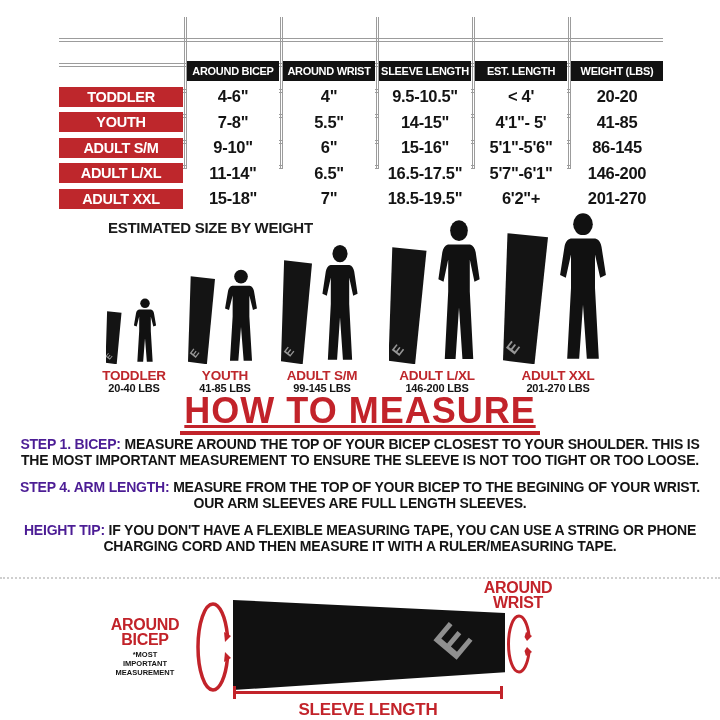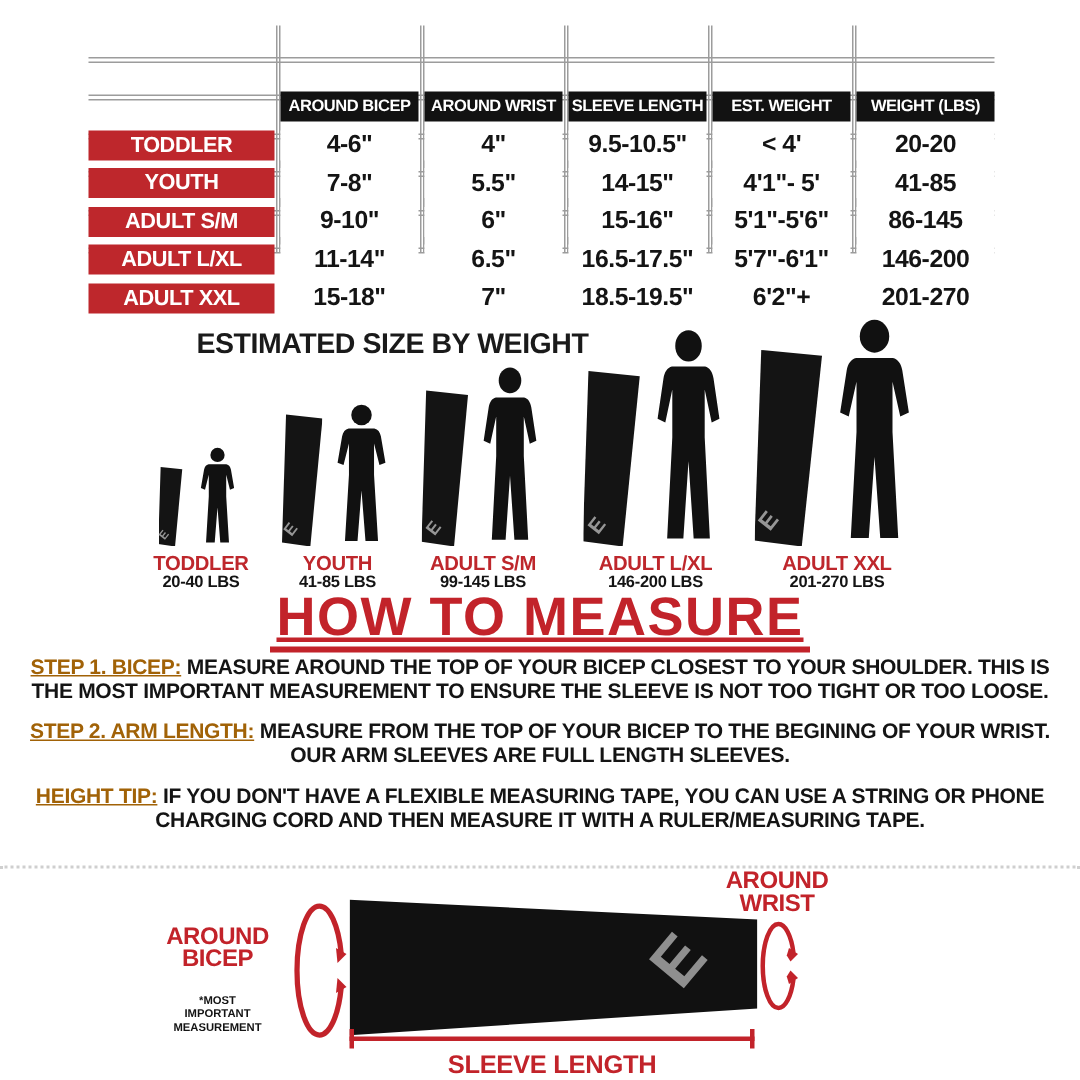--- a/index.html
+++ b/index.html
@@ -22,50 +22,50 @@
   .cell.val{background:#fff;color:#141414;font-size:16.5px;}
   .hline{position:absolute;left:0;width:604px;height:4px;
     border-top:1.3px solid #9c9c9c;border-bottom:1.3px solid #9c9c9c;}
   .vline{position:absolute;top:0;height:151px;width:3px;
     border-left:1.2px solid #9c9c9c;border-right:1.2px solid #9c9c9c;}
   
   .note-box{position:absolute;left:96px;top:175px;width:528px;height:31px;
     border:3px solid #be272c;display:flex;align-items:center;justify-content:center;
     font-size:15px;letter-spacing:-0.2px;color:#1a1a1a;}
   
-  .est-heading{position:absolute;left:131px;top:219px;font-size:19px;letter-spacing:-0.3px;}
+  .est-heading{position:absolute;left:108px;top:219px;font-size:15px;letter-spacing:-0.3px;}
   .sz-group{position:absolute;top:205px;height:190px;display:flex;flex-direction:column;
     align-items:center;justify-content:flex-end;}
   .figs{display:flex;align-items:flex-end;gap:5px;margin-bottom:5px;}
   .sleeve-v{position:relative;background:#141414;
     clip-path:polygon(10% 0%,100% 3%,70% 100%,0% 97%);}
   .sleeve-v .e{position:absolute;bottom:6%;left:12%;color:#969696;
     transform:rotate(-52deg);line-height:1;}
   .person{fill:#111;display:block;}
   .sz-label{text-align:center;line-height:1.05;}
   .sz-name{color:#be272c;font-size:13.5px;letter-spacing:-0.2px;}
   .sz-weight{color:#141414;font-size:11px;letter-spacing:-0.2px;}
   
   .htm-title-wrap{position:absolute;left:0;top:392px;width:720px;text-align:center;}
   .htm-title{display:inline-block;color:#c2232a;font-size:36px;letter-spacing:1px;
     border-bottom:4px solid #c2232a;padding:0 4px 1px 4px;line-height:1.05;text-decoration:underline;}
   .steps{position:absolute;left:12px;top:437px;width:696px;text-align:center;
     font-size:14px;line-height:1.14;letter-spacing:-0.2px;color:#141414;}
   .steps p{margin:0 0 11px 0;}
-  .lead{color:#a16207;text-decoration:underline;}
+  .lead{color:#4c1d95;}
   
   .dotted-sep{position:absolute;left:0;top:577px;width:720px;border-top:2px dotted #cfcfcf;}
   .sleeve-h{position:absolute;left:233px;top:598px;width:272px;height:94px;background:#111;
     clip-path:polygon(0% 2%,100% 16%,100% 79%,0% 98%);}
   .sleeve-h .e{position:absolute;right:14%;top:22%;color:#8f8f8f;font-size:44px;
     transform:rotate(-50deg);line-height:1;}
   .ellipse-svg{position:absolute;}
   .bicep-block{position:absolute;left:98px;top:617px;width:94px;text-align:center;}
   .bicep-label{color:#c2232a;font-size:16px;line-height:0.95;letter-spacing:-0.3px;}
-  .bicep-note{color:#141414;font-size:7.5px;line-height:1.15;margin-top:16px;letter-spacing:0;}
+  .bicep-note{color:#141414;font-size:7.5px;line-height:1.15;margin-top:4px;letter-spacing:0;}
   .wrist-label{position:absolute;left:468px;top:580px;width:100px;text-align:center;
     color:#c2232a;font-size:16px;line-height:0.95;letter-spacing:-0.3px;}
   .mline{position:absolute;left:233px;top:686px;width:270px;height:13px;}
   .mline .bar{position:absolute;left:0;top:5px;width:100%;height:3px;background:#c2232a;}
   .mline::before,.mline::after{content:"";position:absolute;top:0;width:3px;height:13px;background:#c2232a;}
   .mline::before{left:0;}
   .mline::after{right:0;}
   .slen-label{position:absolute;left:233px;top:700px;width:270px;text-align:center;
     color:#c2232a;font-size:17px;letter-spacing:-0.2px;}
 </style>
@@ -94,21 +94,21 @@
     <div class="vline" style="left:220.5px"></div>
     <div class="vline" style="left:316.5px"></div>
     <div class="vline" style="left:412.5px"></div>
     <div class="vline" style="left:508.5px"></div>
 
     <div class="tgrid">
       <div class="cell corner"></div>
       <div class="cell head">AROUND BICEP</div>
       <div class="cell head">AROUND WRIST</div>
       <div class="cell head">SLEEVE LENGTH</div>
-      <div class="cell head">EST. WEIGHT</div>
+      <div class="cell head">EST. LENGTH</div>
       <div class="cell head">WEIGHT (LBS)</div>
 
       <div class="cell rowlab">TODDLER</div>
       <div class="cell val">4-6"</div>
       <div class="cell val">4"</div>
       <div class="cell val">9.5-10.5"</div>
       <div class="cell val">&lt; 4'</div>
       <div class="cell val">20-20</div>
 
       <div class="cell rowlab">YOUTH</div>
@@ -218,21 +218,21 @@
       <div class="sz-weight">201-270 LBS</div>
     </div>
   </div>
 
   <div class="htm-title-wrap">
     <span class="htm-title">HOW TO MEASURE</span>
   </div>
 
   <div class="steps">
     <p><span class="lead">STEP 1. BICEP:</span><span> MEASURE AROUND THE TOP OF YOUR BICEP CLOSEST TO YOUR SHOULDER. THIS IS THE MOST IMPORTANT MEASUREMENT TO ENSURE THE SLEEVE IS NOT TOO TIGHT OR TOO LOOSE.</span></p>
-    <p><span class="lead">STEP 2. ARM LENGTH:</span><span> MEASURE FROM THE TOP OF YOUR BICEP TO THE BEGINING OF YOUR WRIST. OUR ARM SLEEVES ARE FULL LENGTH SLEEVES.</span></p>
+    <p><span class="lead">STEP 4. ARM LENGTH:</span><span> MEASURE FROM THE TOP OF YOUR BICEP TO THE BEGINING OF YOUR WRIST. OUR ARM SLEEVES ARE FULL LENGTH SLEEVES.</span></p>
     <p><span class="lead">HEIGHT TIP:</span><span> IF YOU DON'T HAVE A FLEXIBLE MEASURING TAPE, YOU CAN USE A STRING OR PHONE CHARGING CORD AND THEN MEASURE IT WITH A RULER/MEASURING TAPE.</span></p>
   </div>
 
   <div class="dotted-sep"></div>
 
   <div class="sleeve-h">
     <span class="e">E</span>
   </div>
 
   <svg class="ellipse-svg" style="left:194px;top:600px" width="38" height="94" viewBox="0 0 38 94">

